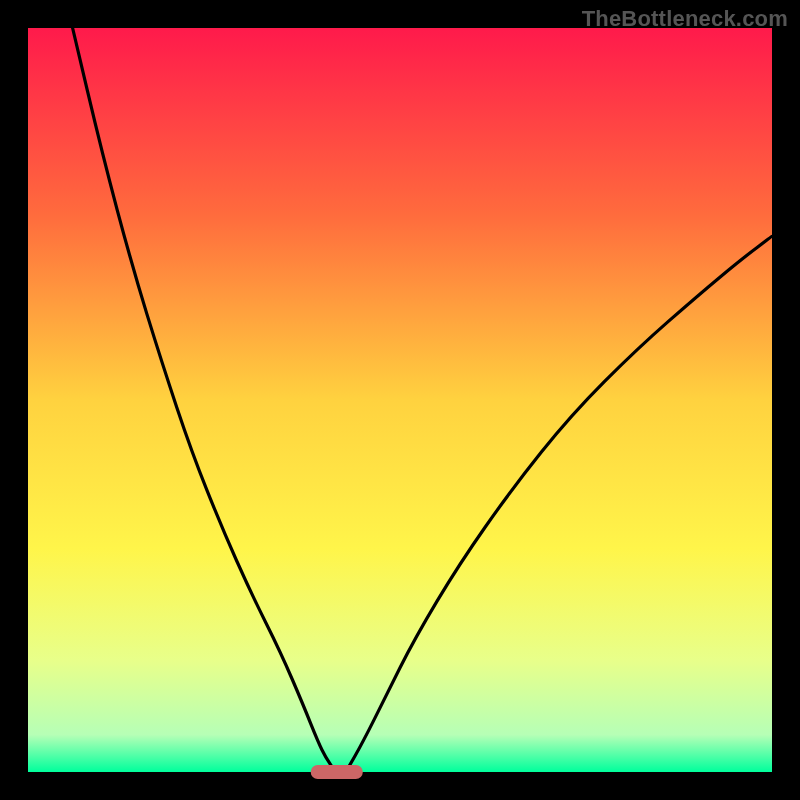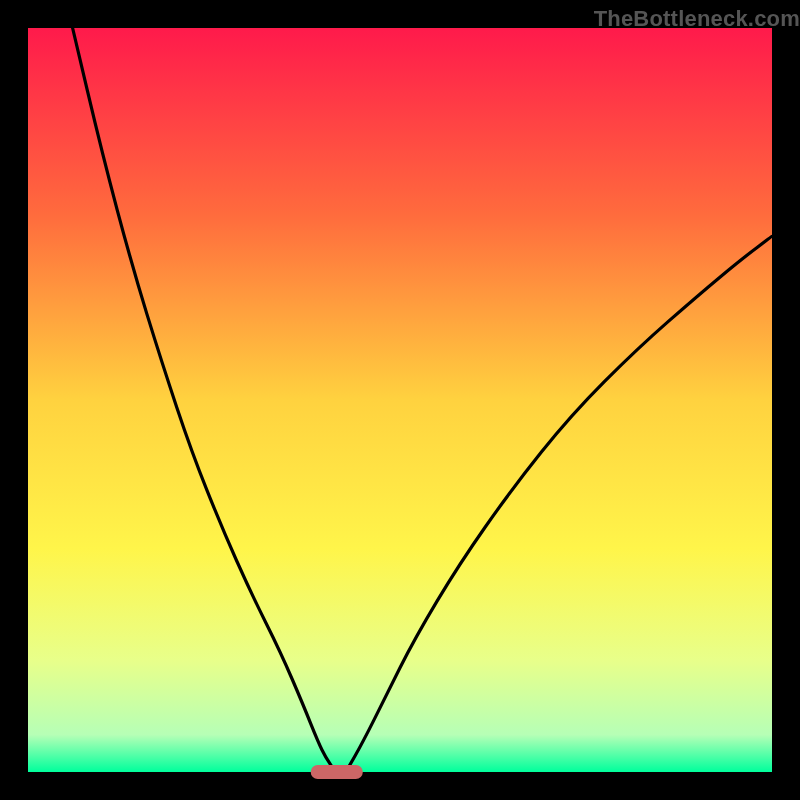--- a/index.html
+++ b/index.html
@@ -14,21 +14,21 @@
     position: relative;
     width: 800px;
     height: 800px;
   }
   svg {
     display: block;
   }
   .watermark {
     position: absolute;
     top: 6px;
-    right: 0;
+    right: 12px;
     font-family: Arial, Helvetica, sans-serif;
     font-size: 22px;
     font-weight: bold;
     color: #555;
     letter-spacing: 0.2px;
   }
 </style>
 </head>
 <body>
 

